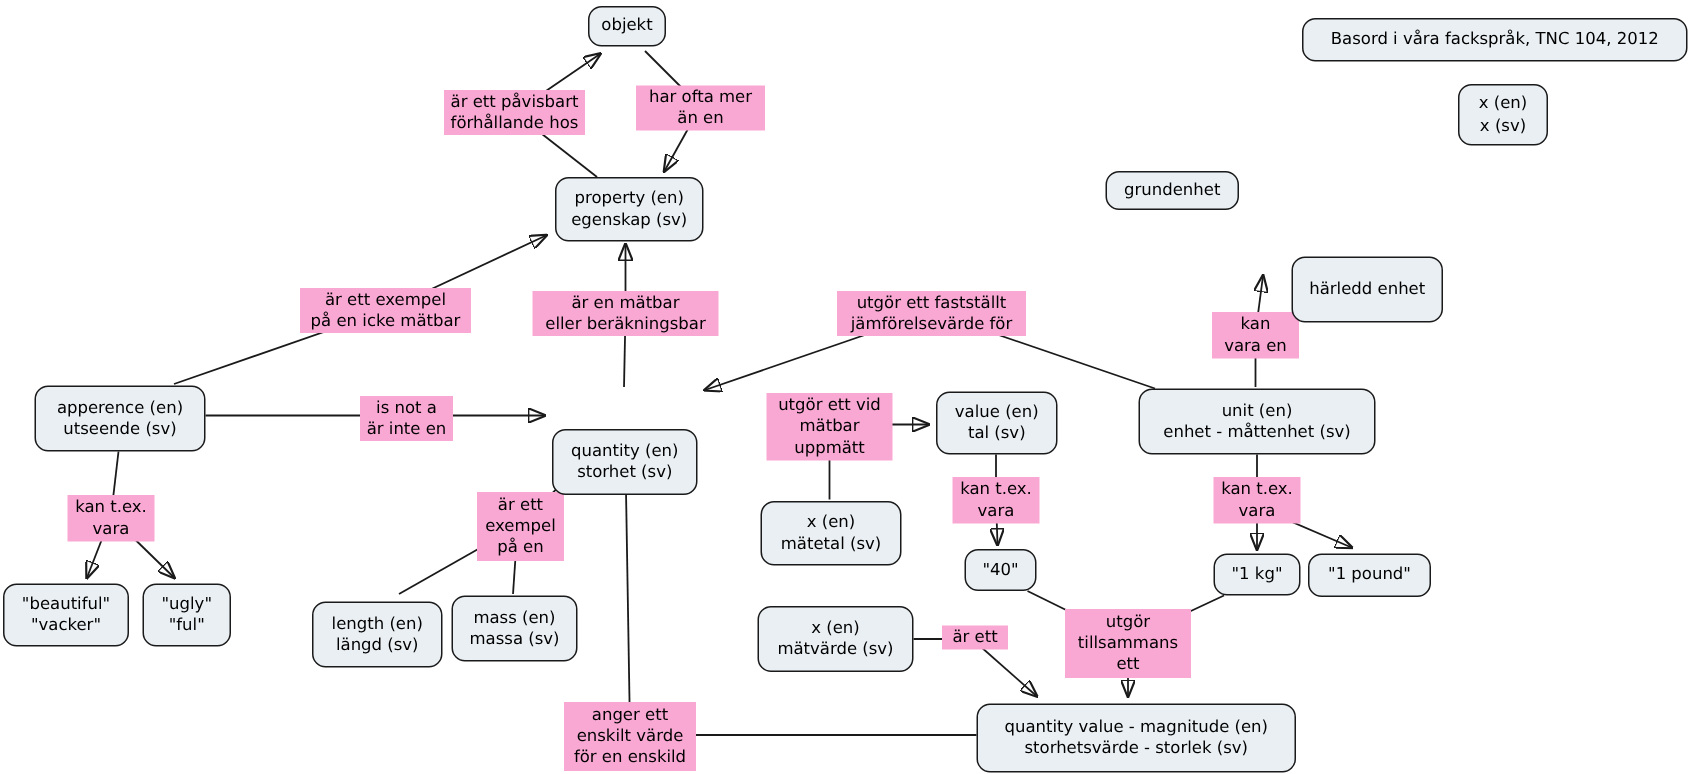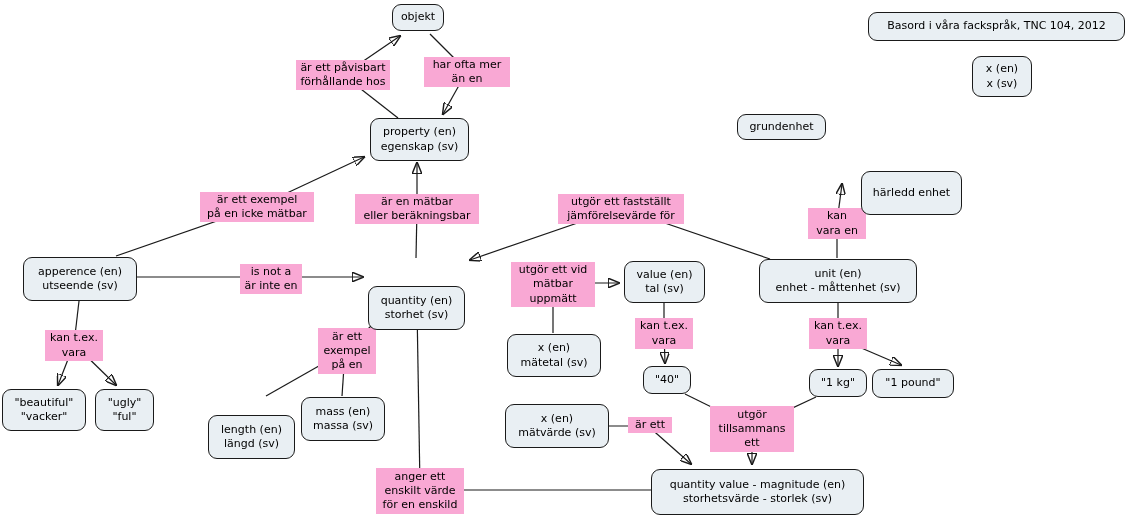--- a/index.html
+++ b/index.html
@@ -135,21 +135,21 @@
 tal (sv)</div>
   <div class="node" style="left:759px;top:259px;width:158px;height:44px;">unit (en)
 enhet - måttenhet (sv)</div>
   <div class="node" style="left:507px;top:334px;width:94px;height:43px;">x (en)
 mätetal (sv)</div>
   <div class="node" style="left:643px;top:366px;width:48px;height:28px;">"40"</div>
   <div class="node" style="left:809px;top:369px;width:58px;height:28px;">"1 kg"</div>
   <div class="node" style="left:872px;top:369px;width:82px;height:29px;">"1 pound"</div>
   <div class="node" style="left:505px;top:404px;width:104px;height:44px;">x (en)
 mätvärde (sv)</div>
-  <div class="node" style="left:208px;top:415px;width:87px;height:44px;text-align:center;">length (en)
+  <div class="node" style="left:208px;top:401px;width:87px;height:44px;text-align:center;">length (en)
 längd (sv)</div>
   <div class="node" style="left:301px;top:397px;width:84px;height:44px;">mass (en)
 massa (sv)</div>
   <div class="node" style="left:2px;top:389px;width:84px;height:42px;">"beautiful"
 "vacker"</div>
   <div class="node" style="left:95px;top:389px;width:59px;height:42px;">"ugly"
 "ful"</div>
   <div class="node" style="left:651px;top:469px;width:213px;height:46px;">quantity value - magnitude (en)
 storhetsvärde - storlek (sv)</div>
 

